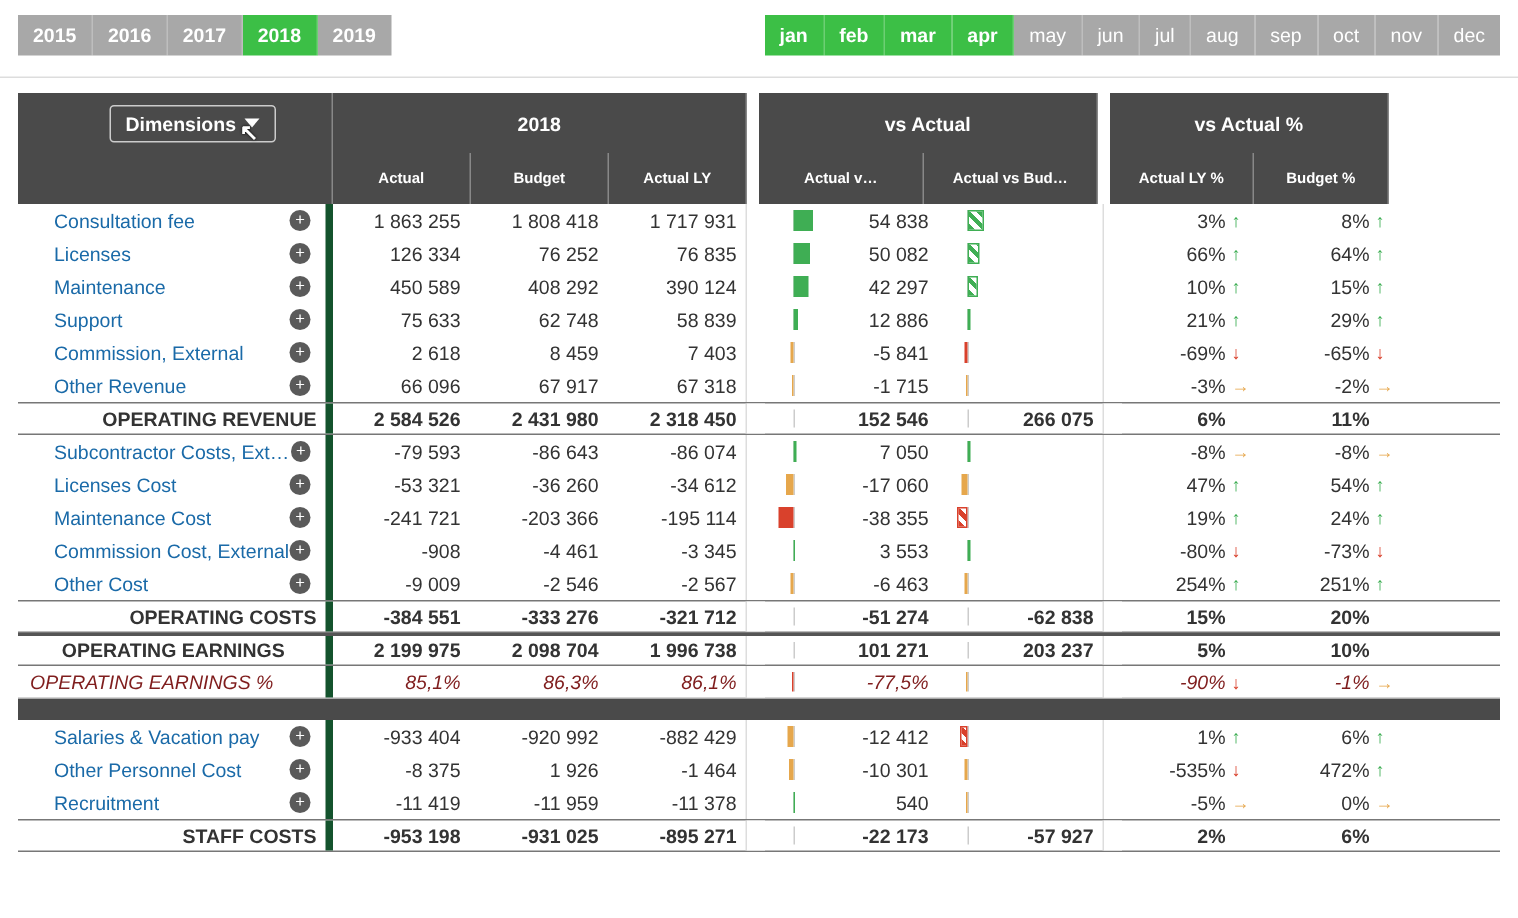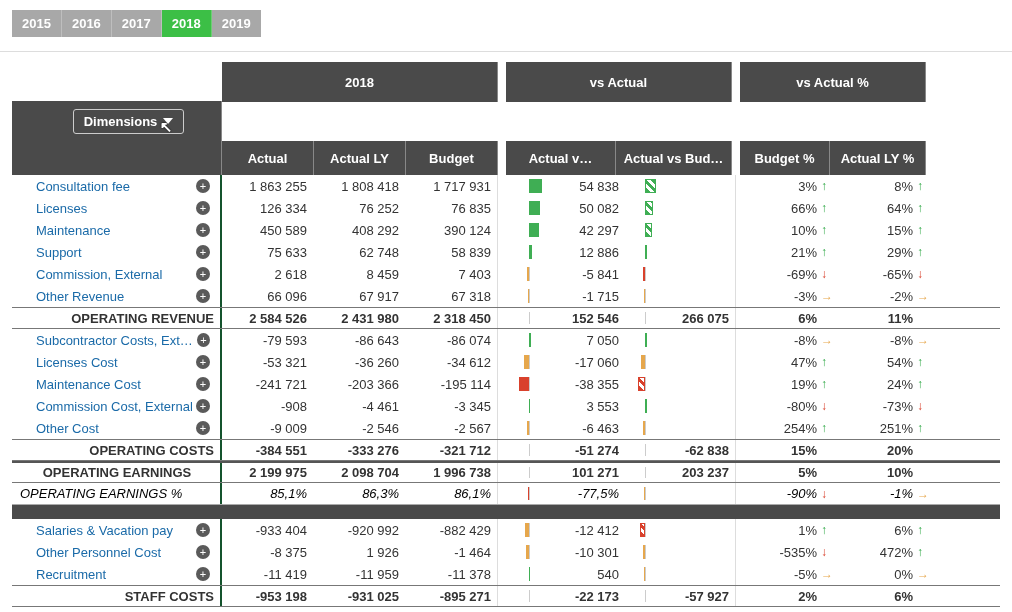--- a/index.html
+++ b/index.html
@@ -17,21 +17,21 @@
   .mpill:last-child { border-right: none; }
   .mpill.active { background: #3cbf46; font-weight: 600; }
 
   
   .grid { position: absolute; top: 62px; left: 12px; right: 12px; bottom: 0; overflow: hidden; }
 
   
   .hdr1, .hdr2 { display: flex; }
   .hdr1 .cell, .hdr2 .cell { background: #4a4a4a; color: #fff; font-weight: 700; display: flex; align-items: center; justify-content: center; height: 34px; border-right: 1px solid #888; }
   .hdr1 .cell { height: 40px; }
-  .dim-cell { justify-content: center; padding-left: 24px; margin-top: 39px; }
+  .dim-cell { justify-content: center; padding-left: 24px; }
   .dim-btn { border: 1px solid #ccc; border-radius: 3px; padding: 4px 10px; display: flex; align-items: center; gap: 6px; cursor: pointer; position: relative; }
   .dim-btn .tri { width: 0; height: 0; border-left: 5px solid transparent; border-right: 5px solid transparent; border-top: 6px solid #fff; }
   .cursor-icon { position: absolute; left: 86px; top: 8px; font-size: 15px; pointer-events: none; color:#fff; text-shadow:0 0 2px #000; }
 
   
   .c-lbl   { width: 210px; flex: 0 0 210px; }
   .c-actual{ width: 92px;  flex: 0 0 92px; }
   .c-budget{ width: 92px;  flex: 0 0 92px; }
   .c-ly    { width: 92px;  flex: 0 0 92px; }
   .c-bbud  { width: 38px;  flex: 0 0 38px; }
@@ -47,21 +47,21 @@
   .row { display: flex; height: 22px; align-items: stretch; }
   .row .cell { display: flex; align-items: center; padding: 0 6px; border-right: 1px solid transparent; }
   .row .num { justify-content: flex-end; font-variant-numeric: tabular-nums; white-space: nowrap; }
   .row.sub .label-inner { color: #1a6aa8; cursor: pointer; }
   .row.sub .plus { width: 14px; height: 14px; border-radius: 50%; background: #5a5a5a; color: #fff; display: inline-flex; align-items: center; justify-content: center; font-size: 11px; line-height: 1; margin-left: auto; margin-right: 4px; }
   .label-wrap { display: flex; align-items: center; width: 100%; padding-left: 18px; }
   .row.total { font-weight: 700; border-top: 1px solid #777; border-bottom: 1px solid #777; }
   .row.total .label-wrap { padding-left: 2px; justify-content: flex-end; }
   .row.grand { font-weight: 700; border-top: 2px solid #555; border-bottom: 1px solid #777; }
   .row.grand .label-wrap { padding-left: 2px; justify-content: center; }
-  .row.pct { font-style: italic; color: #000000; border-bottom: 1px solid #aaa;}
+  .row.pct { font-style: italic; color: #7f1d1d; border-bottom: 1px solid #aaa;}
   .row.pct .label-wrap { padding-left: 2px; }
   .row.spacer { background: #4a4a4a; height: 14px; }
   .row.spacer .cell { border: none; }
 
   
   .bar-cell { position: relative; padding: 0 !important; display:flex; align-items:center; }
   .bar-track { position: absolute; left: 2px; right: 2px; top: 4px; bottom: 4px; }
   .bar-pos, .bar-neg { position: absolute; top: 0; bottom: 0; }
   .bar-pos { left: 50%; }
   .bar-neg { right: 50%; }
@@ -80,39 +80,53 @@
 
   
   .pct-cell { justify-content: flex-end; gap: 4px; white-space:nowrap;}
   .arrow { width: 10px; display:inline-block; font-size: 12px; }
   .arrow.up::before { content: "↑"; color: #2fa846; font-weight:700;}
   .arrow.down::before { content: "↓"; color: #d9412c; font-weight:700;}
   .arrow.flat::before { content: "→"; color: #e6a74c; font-weight:700;}
   .arrow.none::before { content: ""; }
 
   
-  .body .c-lbl   { border-right: 2px solid #14532d; }
+  .body .c-lbl   { border-right: 5px solid #14532d; }
   .body .c-ly    { border-right: 1px solid #ddd; }
   .body .c-vly   { border-right: 1px solid #ddd; }
 
-  .hdr2 .cell { font-size: 13px; white-space: nowrap; overflow: hidden; text-overflow: ellipsis; }
+  .hdr2 .cell { font-size: 10px; white-space: nowrap; overflow: hidden; text-overflow: ellipsis; }
 
   .label-inner { white-space: nowrap; overflow:hidden; text-overflow:ellipsis; max-width:170px;}
 </style>
 </head>
 <body>
 <div class="page">
 
 <div class="topbar">
   <div class="pill-row" id="year-row">
         <div class="pill">2015</div>
         <div class="pill">2016</div>
         <div class="pill">2017</div>
         <div class="pill active">2018</div>
         <div class="pill">2019</div>
+      </div>
+  <div class="month-row" id="month-row">
+        <div class="mpill active">jan</div>
+        <div class="mpill active">feb</div>
+        <div class="mpill active">mar</div>
+        <div class="mpill active">apr</div>
+        <div class="mpill">may</div>
+        <div class="mpill">jun</div>
+        <div class="mpill">jul</div>
+        <div class="mpill">aug</div>
+        <div class="mpill">sep</div>
+        <div class="mpill">oct</div>
+        <div class="mpill">nov</div>
+        <div class="mpill">dec</div>
       </div>
 </div>
 
 <div class="grid">
 
   <div class="hdr1">
     <div class="cell c-lbl dim-cell">
       <div class="dim-btn">
         <span>Dimensions</span>
         <span class="tri"></span>
@@ -122,28 +136,28 @@
     <div class="cell" style="flex:0 0 276px">2018</div>
     <div class="gap cell"></div>
     <div class="cell" style="flex:0 0 226px">vs Actual</div>
     <div class="gap cell"></div>
     <div class="cell" style="flex:0 0 186px">vs Actual %</div>
   </div>
 
   <div class="hdr2">
     <div class="cell c-lbl"></div>
     <div class="cell c-actual">Actual</div>
+    <div class="cell c-budget">Budget</div>
     <div class="cell c-ly">Actual LY</div>
-    <div class="cell c-budget">Budget</div>
     <div class="gap cell"></div>
     <div class="cell" style="flex:0 0 110px">Actual v…</div>
     <div class="cell" style="flex:0 0 116px">Actual vs Bud…</div>
     <div class="gap cell"></div>
+    <div class="cell c-ply">Actual LY %</div>
     <div class="cell c-pbud">Budget %</div>
-    <div class="cell c-ply">Actual LY %</div>
   </div>
 
   <div class="body" id="grid-body">
         <div class="row sub">
           <div class="cell c-lbl">
             <div class="label-wrap">
               <span class="label-inner">Consultation fee</span>
               <span class="plus">+</span>
             </div>
           </div>

